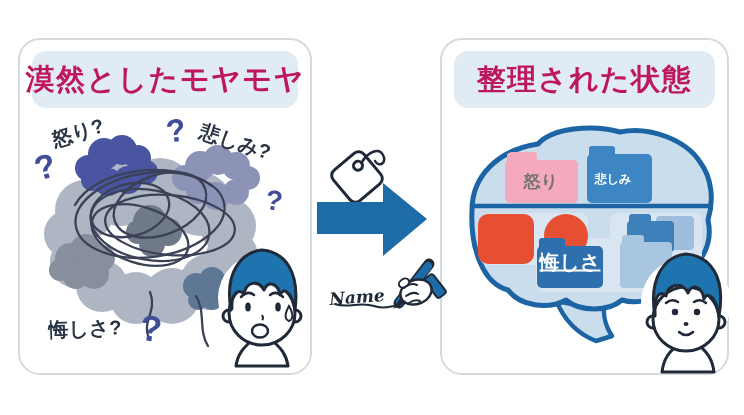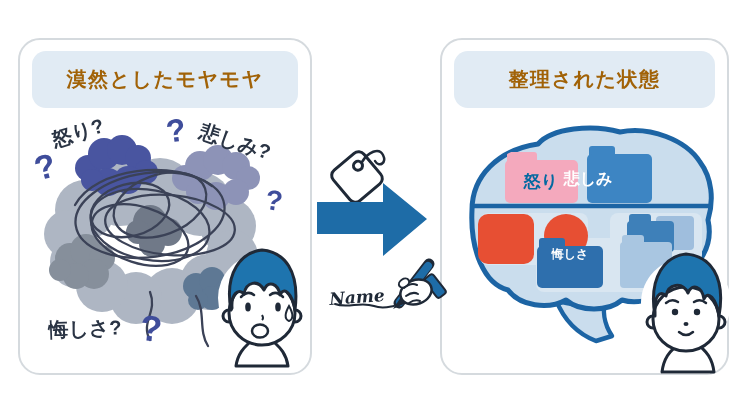--- a/index.html
+++ b/index.html
@@ -3,37 +3,37 @@
 <meta charset="utf-8">
 <style>
   html,body{margin:0;padding:0;background:#fff;}
   .stage{position:relative;width:744px;height:415px;background:#ffffff;overflow:hidden;
          font-family:"Liberation Sans",sans-serif;}
   .card{position:absolute;background:#fff;border:2.5px solid #d5dade;border-radius:22px;box-sizing:border-box;}
   .card-left{left:18px;top:38px;width:294px;height:337px;}
   .card-right{left:440px;top:38px;width:289px;height:337px;}
   .pill{position:absolute;left:12px;right:12px;top:11px;height:57px;background:#e1ebf4;border-radius:14px;
         display:flex;align-items:center;justify-content:center;}
-  .pill-title{font-size:20px;font-weight:bold;color:#a16207;letter-spacing:1.5px;white-space:nowrap;font-family:Liberation Mono, monospace;}
+  .pill-title{font-size:29px;font-weight:bold;color:#be185d;letter-spacing:1.5px;white-space:nowrap;font-family:Liberation Mono, monospace;}
   .overlay{position:absolute;left:0;top:0;width:744px;height:415px;}
   .lbl{position:absolute;transform:translate(-50%,-50%);white-space:nowrap;font-weight:bold;color:#2a3444;}
   .qmark{position:absolute;transform:translate(-50%,-50%);font-weight:bold;color:#3f4d9b;}
   .rot-n17{transform:translate(-50%,-50%) rotate(-17deg);}
   .rot-n15{transform:translate(-50%,-50%) rotate(-15deg);}
   .rot-n8{transform:translate(-50%,-50%) rotate(-8deg);}
   .rot-n2{transform:translate(-50%,-50%) rotate(-2deg);}
   .rot-6{transform:translate(-50%,-50%) rotate(6deg);}
   .rot-8{transform:translate(-50%,-50%) rotate(8deg);}
   .rot-18{transform:translate(-50%,-50%) rotate(18deg);}
   .center-title{position:absolute;left:373px;top:98px;transform:translate(-50%,-50%);
         font-size:25px;font-weight:bold;color:#2a3444;letter-spacing:2px;white-space:nowrap;}
   .name-caption{position:absolute;left:357px;top:297px;transform:translate(-50%,-50%) rotate(-4deg);
         font-family:"DejaVu Serif",serif;font-style:italic;font-weight:bold;font-size:17px;color:#1f2937;}
   .folder-lbl{position:absolute;transform:translate(-50%,-50%);font-weight:bold;white-space:nowrap;}
-  .folder-lbl.dark{color:#0369a1;}
+  .folder-lbl.dark{color:#737373;}
   .folder-lbl.light{color:#ffffff;}
 </style>
 </head>
 <body>
 
 <div class="stage">
 
   <div class="card card-left">
     <div class="pill">
       <span class="pill-title">漠然としたモヤモヤ</span>
@@ -236,16 +236,16 @@
   <span class="qmark rot-n8" style="left:176px;top:131px;font-size:32px;">?</span>
   <span class="lbl rot-18" style="left:235px;top:142px;font-size:20px;">悲しみ?</span>
   <span class="qmark rot-n15" style="left:45px;top:167px;font-size:34px;">?</span>
   <span class="qmark rot-8" style="left:274px;top:201px;font-size:28px;">?</span>
   <span class="lbl rot-n2" style="left:85px;top:329px;font-size:20px;">悔しさ?</span>
   <span class="qmark rot-6" style="left:151px;top:329px;font-size:36px;">?</span>
 
   <span class="name-caption">Name</span>
 
   <span class="folder-lbl dark" style="left:541px;top:181px;font-size:17px;">怒り</span>
-  <span class="folder-lbl light" style="left:588px;top:179px;font-size:16px;">悲しみ</span>
-  <span class="folder-lbl light" style="left:570px;top:254px;font-size:12px;">悔しさ</span>
+  <span class="folder-lbl light" style="left:613px;top:179px;font-size:12px;">悲しみ</span>
+  <span class="folder-lbl light" style="left:570px;top:262px;font-size:20px;text-decoration:underline;">悔しさ</span>
 
 </div>
 
 </body></html>

